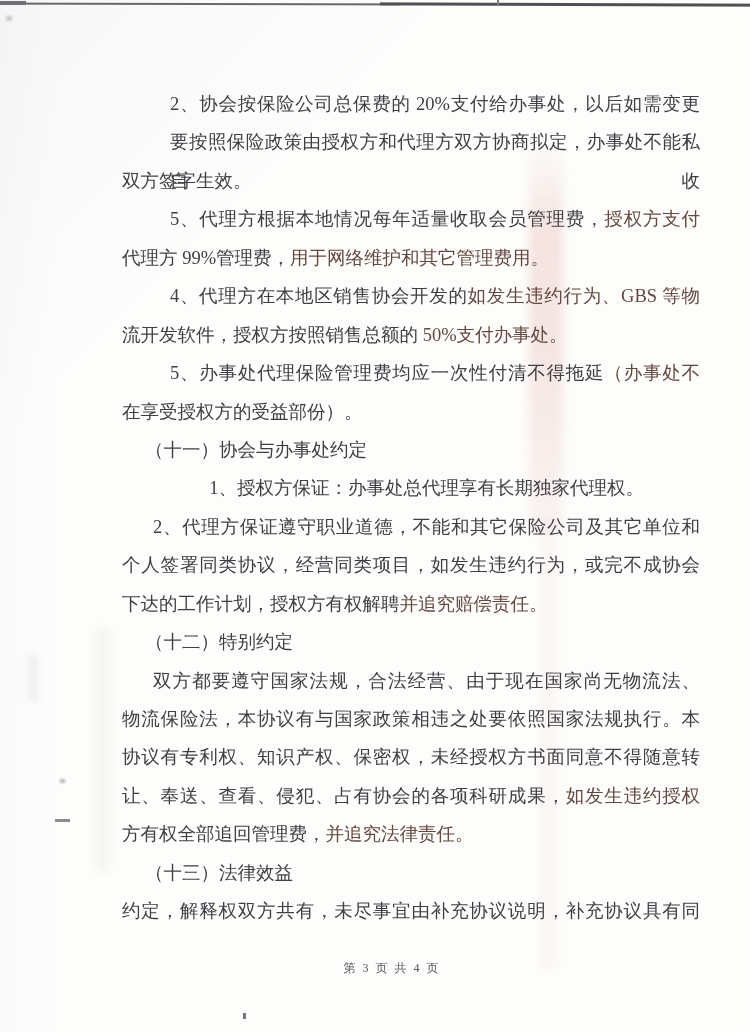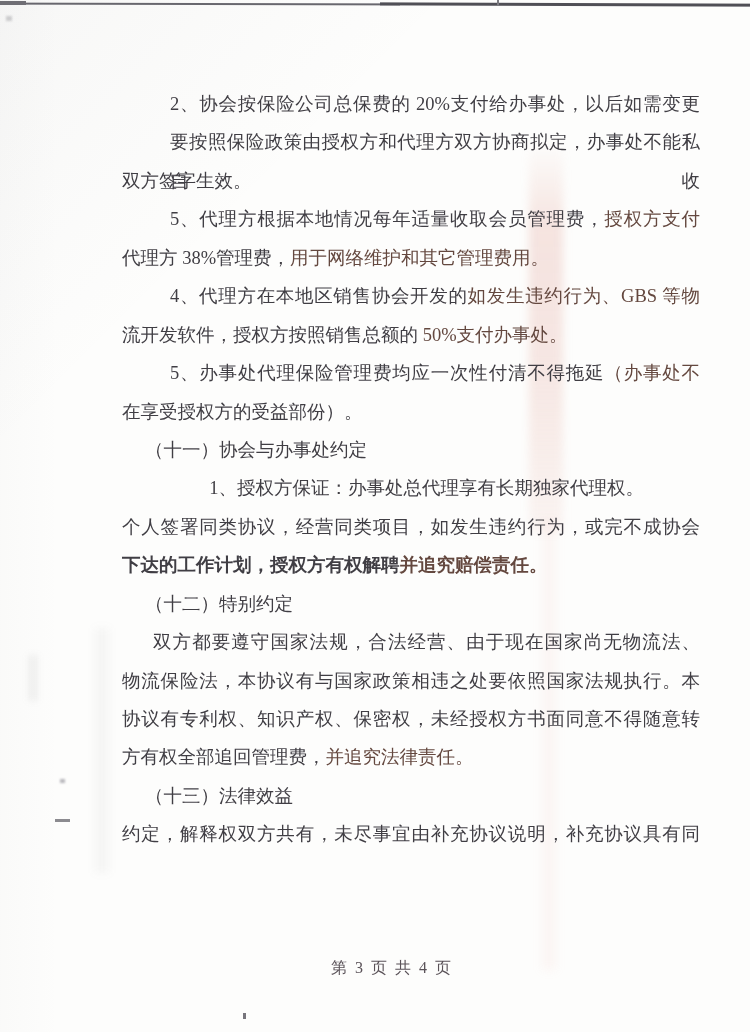--- a/index.html
+++ b/index.html
@@ -68,21 +68,21 @@
     text-align:justify;
     text-align-last:justify;
     text-justify:inter-character;
   }
   .warm{color:var(--warm-ink);}
   .footer{
     position:absolute;
     left:122px;top:957px;width:540px;height:22px;
     line-height:22px;
     text-align:center;
-    font-size:16px;
+    font-size:12px;
     letter-spacing:2px;
     color:var(--footer-ink);
   }
 </style>
 </head>
 <body>
 
 <div class="page">
 
   <div class="art top-line-left"></div>
@@ -96,33 +96,35 @@
   <div class="art left-smudge"></div>
   <div class="art margin-band"></div>
   <div class="art corner-speck"></div>
   <div class="art bottom-speck"></div>
 
   <div class="doc-body">
       <div class="line just" style="text-indent: 48px;"><span class="">2、协会按保险公司总保费的 20%支付给办事处，以后如需变更</span></div>
       <div class="line just" style="text-indent: 0px; margin-left: 48px;"><span class="">要按照保险政策由授权方和代理方双方协商拟定，办事处不能私自收</span></div>
       <div class="line" style="text-indent: 0px;"><span class="">双方签字生效。</span></div>
       <div class="line just" style="text-indent: 48px;"><span class="">5、代理方根据本地情况每年适量收取会员管理费，</span><span class="warm">授权方支付</span></div>
-      <div class="line" style="text-indent: 0px;"><span class="">代理方 38%管理费，</span><span class="warm">用于网络维护和其它管理费用。</span></div>
+      <div class="line" style="text-indent: 0px;"><span class="">代理方 99%管理费，</span><span class="warm">用于网络维护和其它管理费用。</span></div>
       <div class="line just" style="text-indent: 48px;"><span class="">4、代理方在本地区销售协会开发的</span><span class="warm">如发生违约行为、GBS 等物</span></div>
       <div class="line" style="text-indent: 0px;"><span class="">流开发软件，授权方按照销售总额的 </span><span class="warm">50%支付办事处。</span></div>
       <div class="line just" style="text-indent: 48px;"><span class="">5、办事处代理保险管理费均应一次性付清不得拖延</span><span class="warm">（办事处不</span></div>
       <div class="line" style="text-indent: 0px;"><span class="">在享受授权方的受益部份）。</span></div>
       <div class="line" style="text-indent: 23px;"><span class="">（十一）协会与办事处约定</span></div>
       <div class="line" style="text-indent: 31px; text-align: center;"><span class="">1、授权方保证：办事处总代理享有长期独家代理权。</span></div>
+      <div class="line just" style="text-indent: 31px;"><span class="">2、代理方保证遵守职业道德，不能和其它保险公司及其它单位和</span></div>
       <div class="line just" style="text-indent: 0px;"><span class="">个人签署同类协议，经营同类项目，如发生违约行为，或完不成协会</span></div>
-      <div class="line" style="text-indent: 0px; font-weight: bold;"><span class="">下达的工作计划，授权方有权解聘</span><span class="warm">并追究赔偿责任。</span></div>
+      <div class="line" style="text-indent: 0px;"><span class="">下达的工作计划，授权方有权解聘</span><span class="warm">并追究赔偿责任。</span></div>
       <div class="line" style="text-indent: 23px;"><span class="">（十二）特别约定</span></div>
       <div class="line just" style="text-indent: 31px;"><span class="">双方都要遵守国家法规，合法经营、由于现在国家尚无物流法、</span></div>
       <div class="line just" style="text-indent: 0px;"><span class="">物流保险法，本协议有与国家政策相违之处要依照国家法规执行。本</span></div>
       <div class="line just" style="text-indent: 0px;"><span class="">协议有专利权、知识产权、保密权，未经授权方书面同意不得随意转</span></div>
+      <div class="line just" style="text-indent: 0px;"><span class="">让、奉送、查看、侵犯、占有协会的各项科研成果，</span><span class="warm">如发生违约授权</span></div>
       <div class="line" style="text-indent: 0px;"><span class="">方有权全部追回管理费，</span><span class="warm">并追究法律责任。</span></div>
       <div class="line" style="text-indent: 23px;"><span class="">（十三）法律效益</span></div>
       <div class="line just" style="text-indent: 0px;"><span class="">约定，解释权双方共有，未尽事宜由补充协议说明，补充协议具有同</span></div>
     </div>
 
   <div class="footer">第 3 页 共 4 页</div>
 
 </div>
 
 </body></html>

